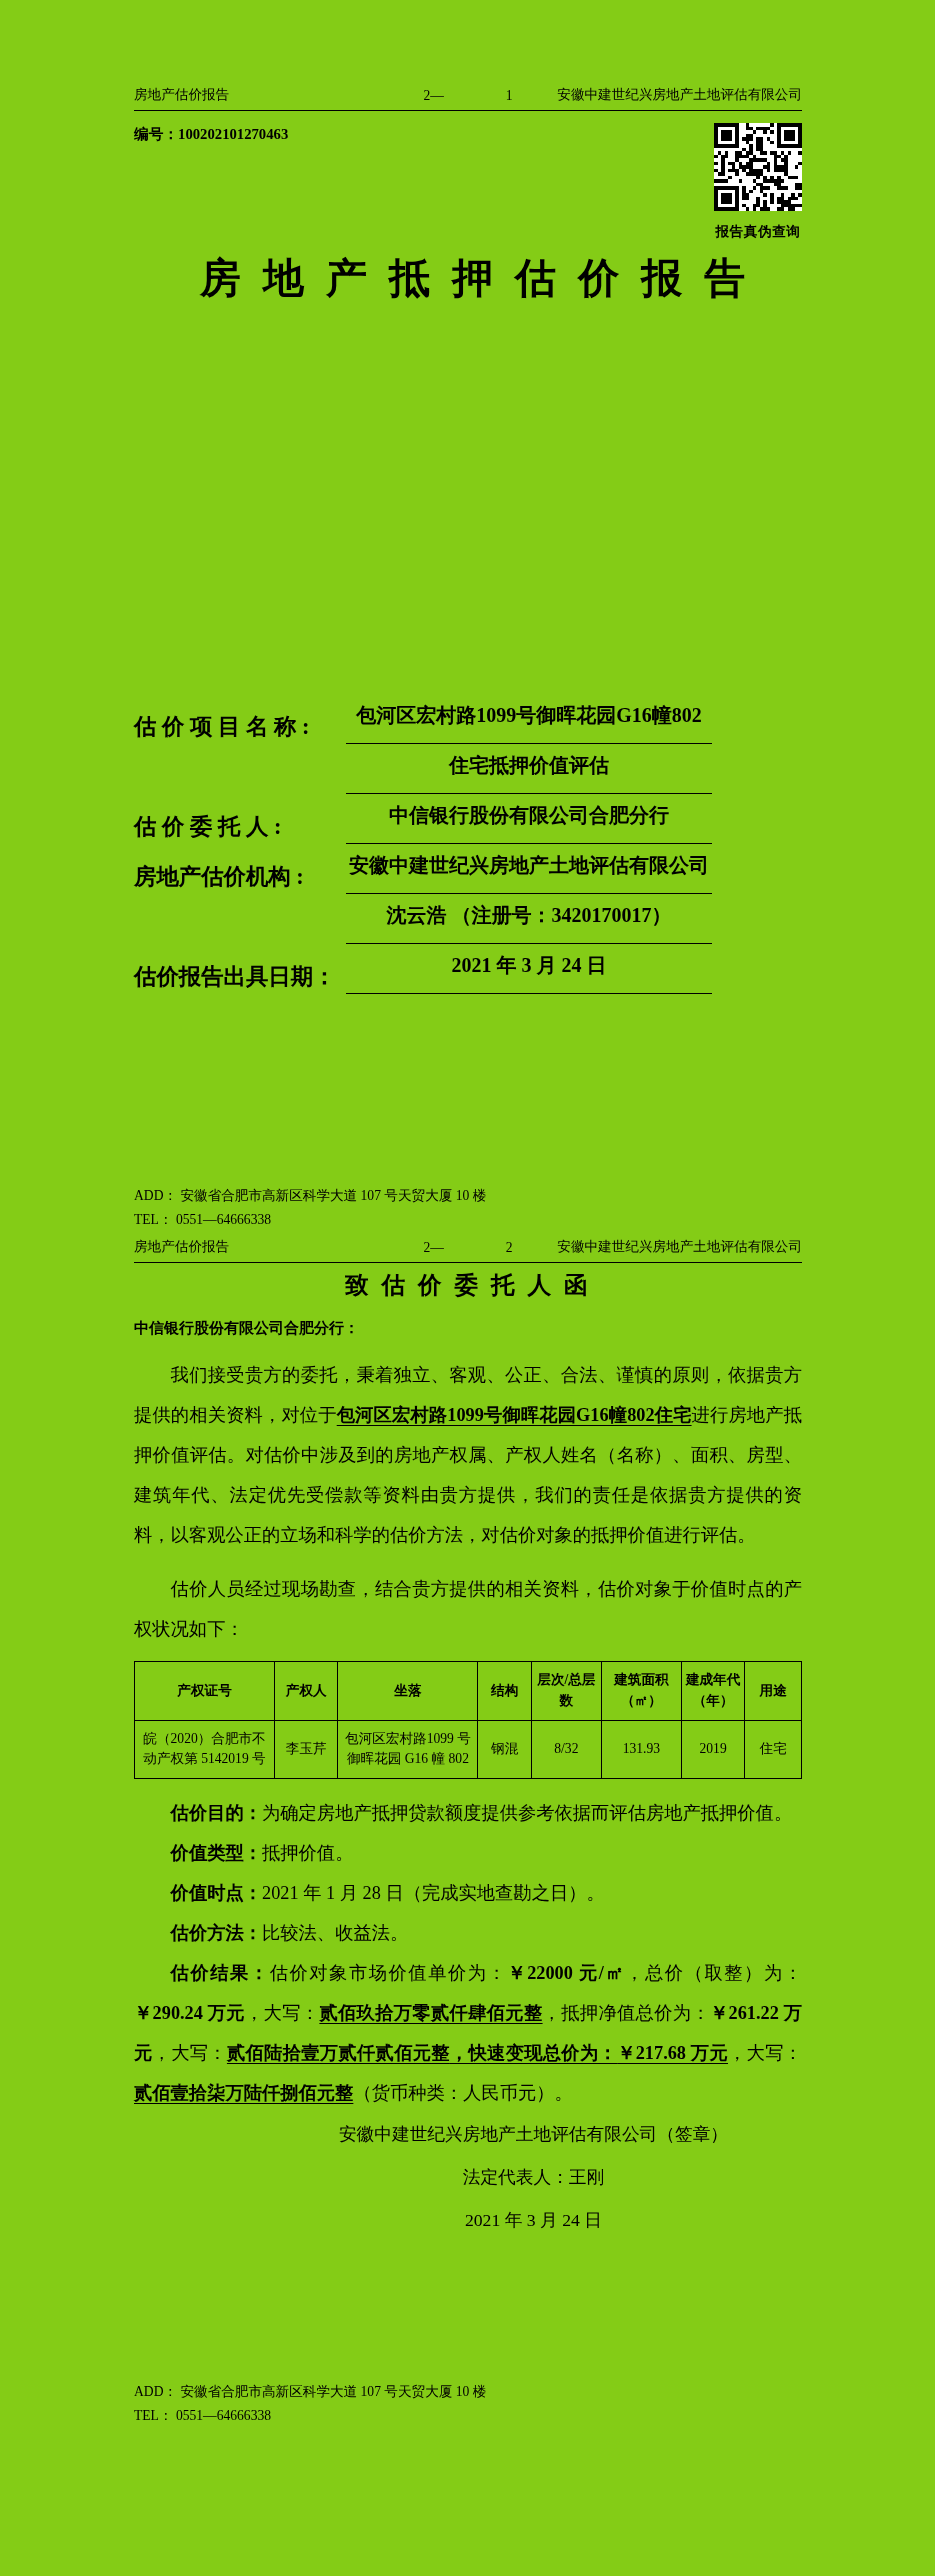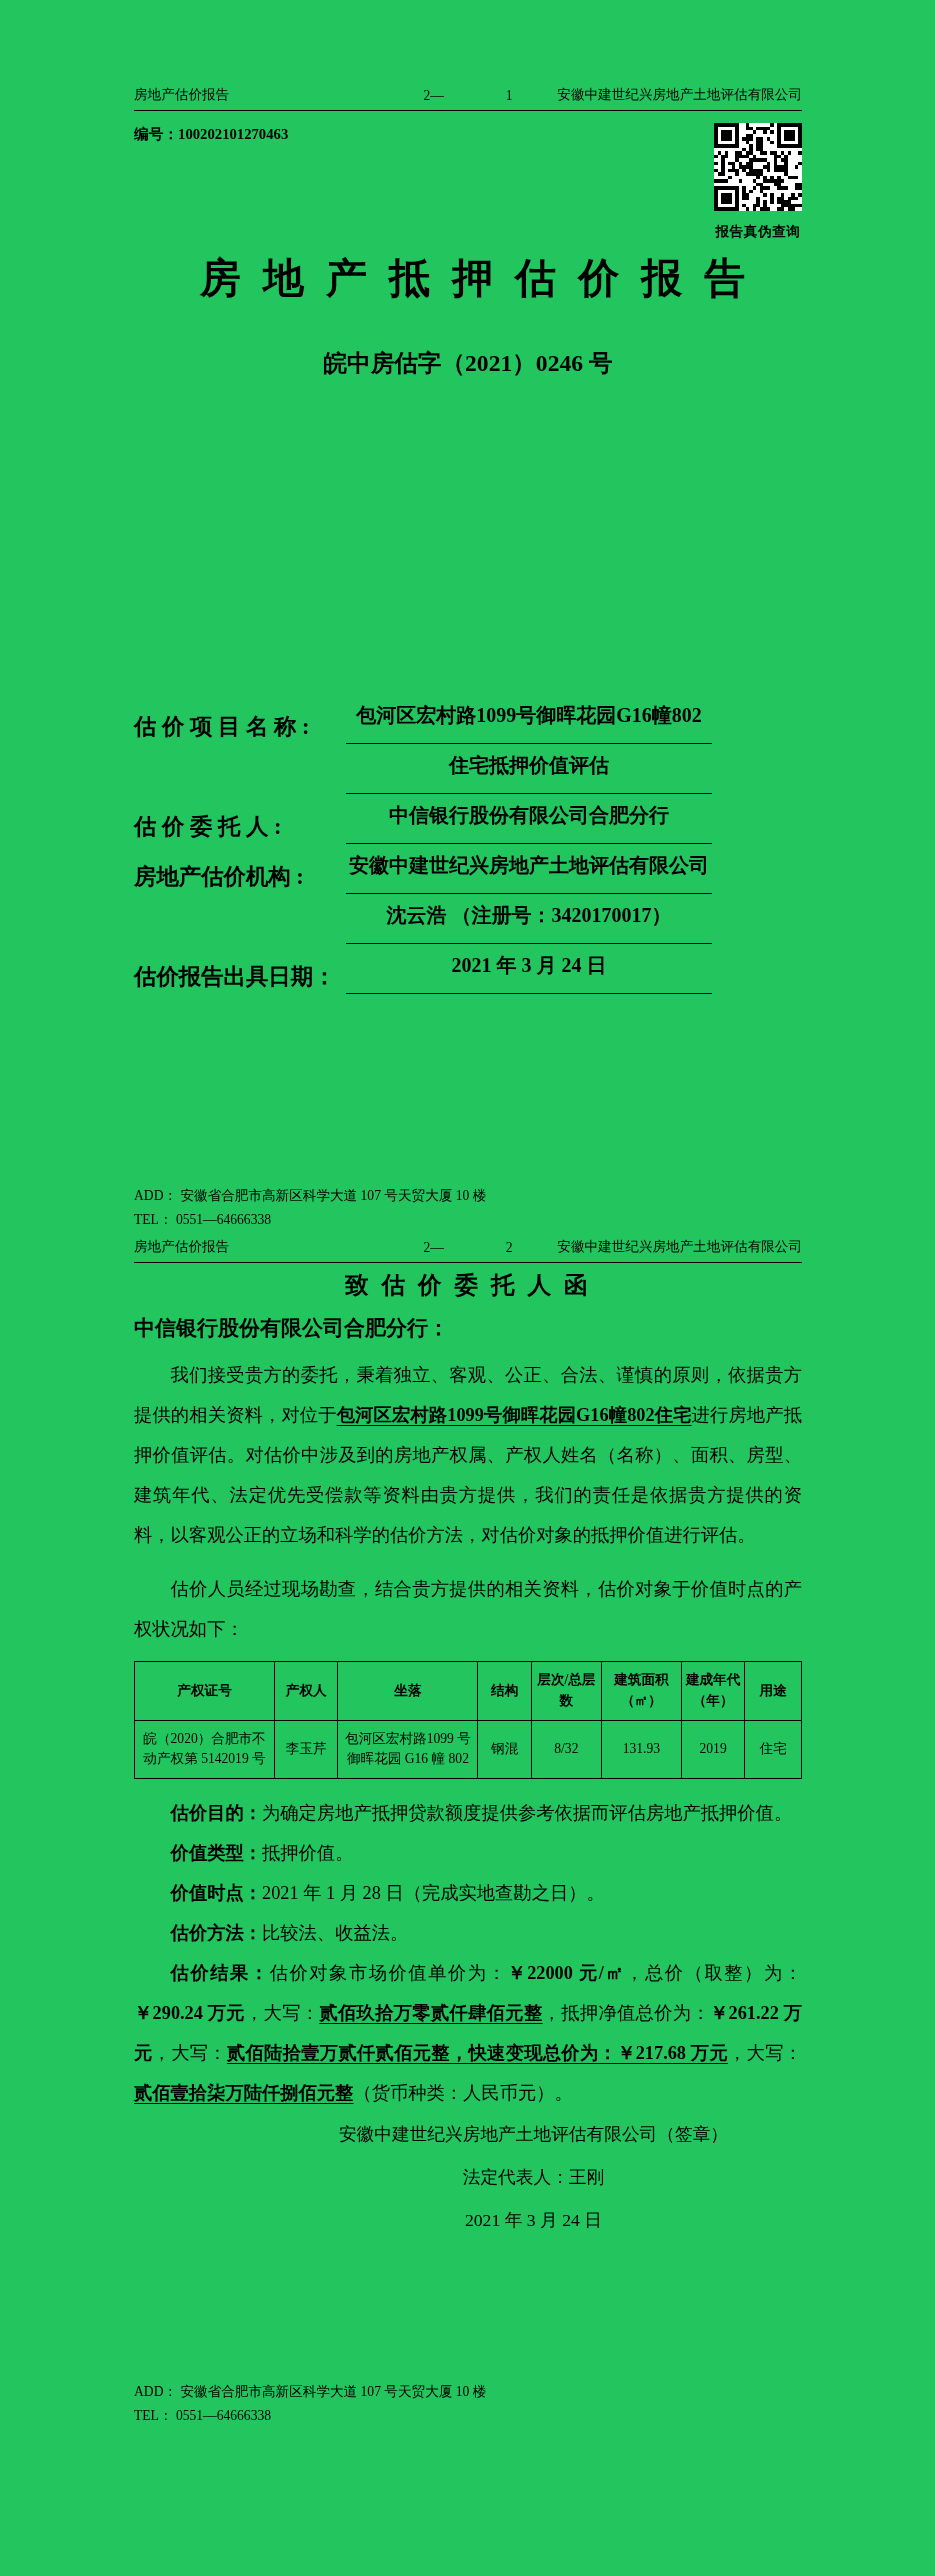--- a/index.html
+++ b/index.html
@@ -1,18 +1,18 @@
 <!DOCTYPE html>
 <html style="font-size:9.4px"><head>
 <meta charset="utf-8">
 <style>
   * { margin:0; padding:0; box-sizing:border-box; }
   html, body { background:#ffffff; }
   body { font-family:"Liberation Serif","DejaVu Serif",serif; color:#000; }
-  .canvas { position:relative; width:936px; height:2576px; background:#22c55e; overflow:hidden; margin:0 auto; }
+  .canvas { position:relative; width:936px; height:2576px; background:#84cc16; overflow:hidden; margin:0 auto; }
 
   
   .running-header { position:absolute; left:134px; right:134px; display:flex; justify-content:space-between; align-items:flex-end; font-size:13.6px; padding-bottom:5.9px; border-bottom:1.2px solid #000; }
   .running-header { position:absolute; }
   .rh-center { position:absolute; left:50%; transform:translateX(-50%); bottom:5.9px; display:flex; gap:62px; }
   #hdr1 { top:86px; }
   #hdr2 { top:1238px; }
 
   
   .report-no { position:absolute; left:134px; top:125px; font-size:14.7px; font-weight:bold; }
@@ -27,21 +27,21 @@
   .field-label { flex:0 0 212px; font-size:22.4px; font-weight:bold; white-space:nowrap; padding-bottom:2.4px; }
   .field-value { flex:1; font-size:20px; font-weight:bold; text-align:center; border-bottom:1.2px solid #000; padding-bottom:14px; white-space:nowrap; }
 
   .page-footer { position:absolute; left:134px; font-size:13.6px; line-height:23.6px; }
   #ftr1 { top:1184px; }
   #ftr2 { top:2380px; }
 
   
   .p2-content { position:absolute; left:134px; right:134px; top:1271px; }
   .letter-title { text-align:center; font-size:23.6px; font-weight:bold; letter-spacing:3.5px; line-height:28px; }
-  .salutation { margin-top:9.4px; font-size:21px; font-weight:bold; line-height:40px; }
+  .salutation { margin-top:9.4px; font-size:15px; font-weight:bold; line-height:40px; }
   .body-text { font-size:18.3px; line-height:40px; text-align:justify; text-indent:2em; }
   .mt1 { margin-top:7px; }
   .mt2 { margin-top:14px; }
   .b { font-weight:bold; }
   .u { text-decoration:underline; text-underline-offset:3.5px; }
 
   .prop-table { width:100%; border-collapse:collapse; table-layout:fixed; margin:11.8px 0 13px 0; }
   .prop-table th, .prop-table td { border:1.2px solid #000; font-size:13.6px; text-align:center; vertical-align:middle; line-height:1.5; padding:8.3px 2.4px; }
   .prop-table th { font-weight:bold; }
 
@@ -268,21 +268,20 @@
         <rect x="19" y="1" width="5" height="5" fill="#fff"></rect>
         <rect x="20" y="2" width="3" height="3" fill="#000"></rect>
         <rect x="0" y="18" width="7" height="7" fill="#000"></rect>
         <rect x="1" y="19" width="5" height="5" fill="#fff"></rect>
         <rect x="2" y="20" width="3" height="3" fill="#000"></rect>
       </svg>
     <div class="qr-caption">报告真伪查询</div>
   </div>
 
   <h1 class="doc-title">房 地 产 抵 押 估 价 报 告</h1>
-  <div class="doc-subtitle">皖中房估字（2021）0246 号</div>
 
   <div class="fields">
     <div class="field-row">
       <span class="field-label">估 价 项 目 名 称 :</span>
       <span class="field-value">包河区宏村路1099号御晖花园G16幢802</span>
     </div>
     <div class="field-row">
       <span class="field-label"></span>
       <span class="field-value">住宅抵押价值评估</span>
     </div>

